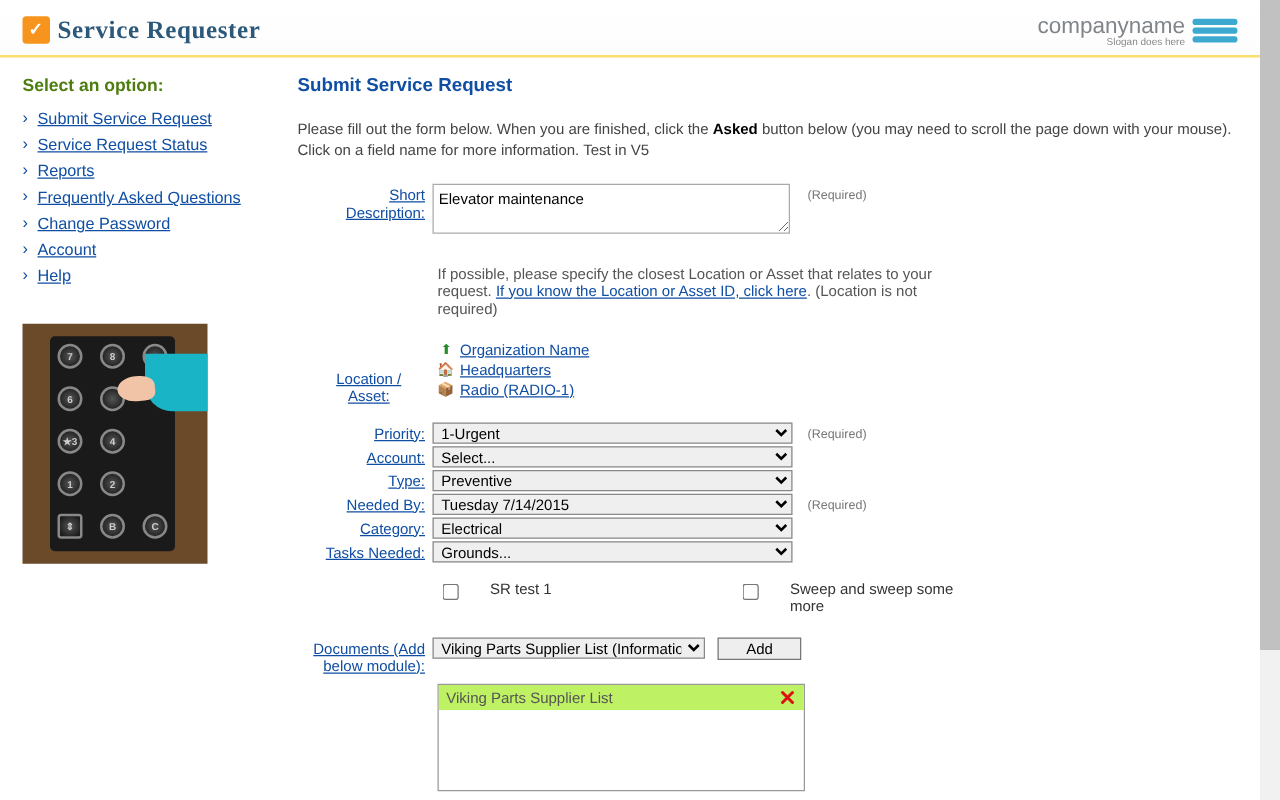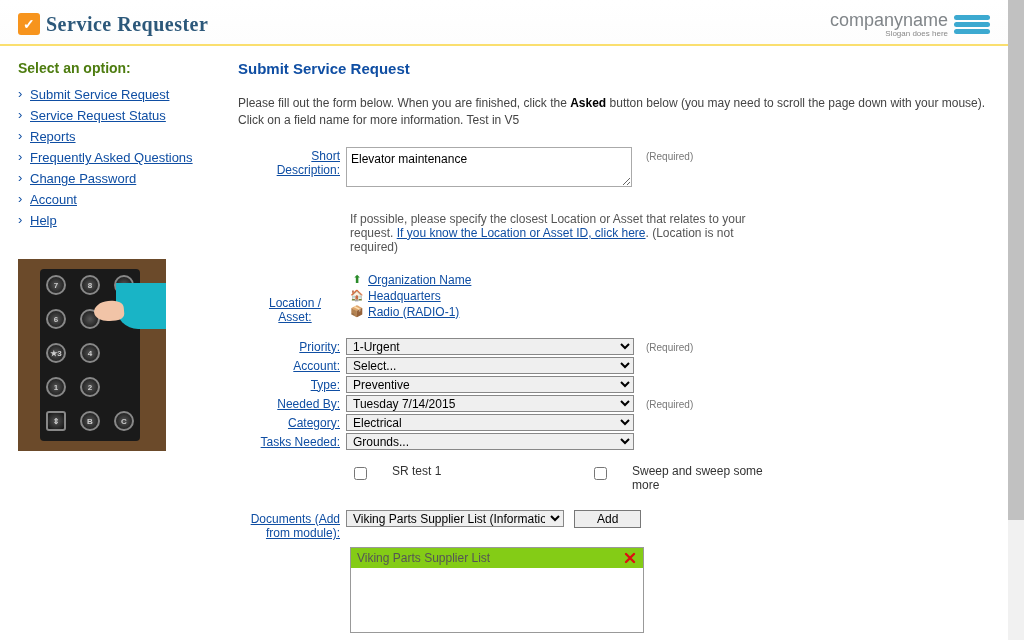--- a/index.html
+++ b/index.html
@@ -156,21 +156,21 @@
   .add-btn{
     border:1px solid #777;background:#eee;font-size:12px;
     padding:0 22px;height:18px;cursor:pointer;
   }
   .doc-box{
     margin-left:112px;width:294px;height:86px;border:1px solid #999;
     padding:0;font-size:12px;background:#fff;
   }
   .doc-box .doc-item{
     display:flex;justify-content:space-between;align-items:center;
-    background:#84cc16;padding:3px 6px;color:#555;
+    background:#bef264;padding:3px 6px;color:#555;
   }
   .doc-item .x{width:14px;height:14px;color:#fff;background:transparent;display:flex;align-items:center;justify-content:center;cursor:pointer}
   .doc-item .x svg{display:block}
 </style>
 </head>
 <body>
 
 <div class="page">
 
   <div class="header">
@@ -298,21 +298,21 @@
           <span>SR test 1</span>
         </label>
         <label class="checkbox-item">
           <input type="checkbox" style="">
           <span>Sweep and sweep some more</span>
         </label>
       </div>
 
       <div class="form-row" style="align-items:flex-start">
         <div class="form-label">
-          <a><span>Documents (Add</span><br><span>from module):</span></a>
+          <a><span>Documents (Add</span><br><span>below module):</span></a>
         </div>
         <div class="form-field" style="display:flex;gap:10px;width:auto">
           <select style="width:218px"><option>Viking Parts Supplier List (Informational Docum</option></select>
           <button class="add-btn">Add</button>
         </div>
       </div>
       <div style="height:4px"></div>
       <div class="doc-box">
         <div class="doc-item">
           <span>Viking Parts Supplier List</span>

